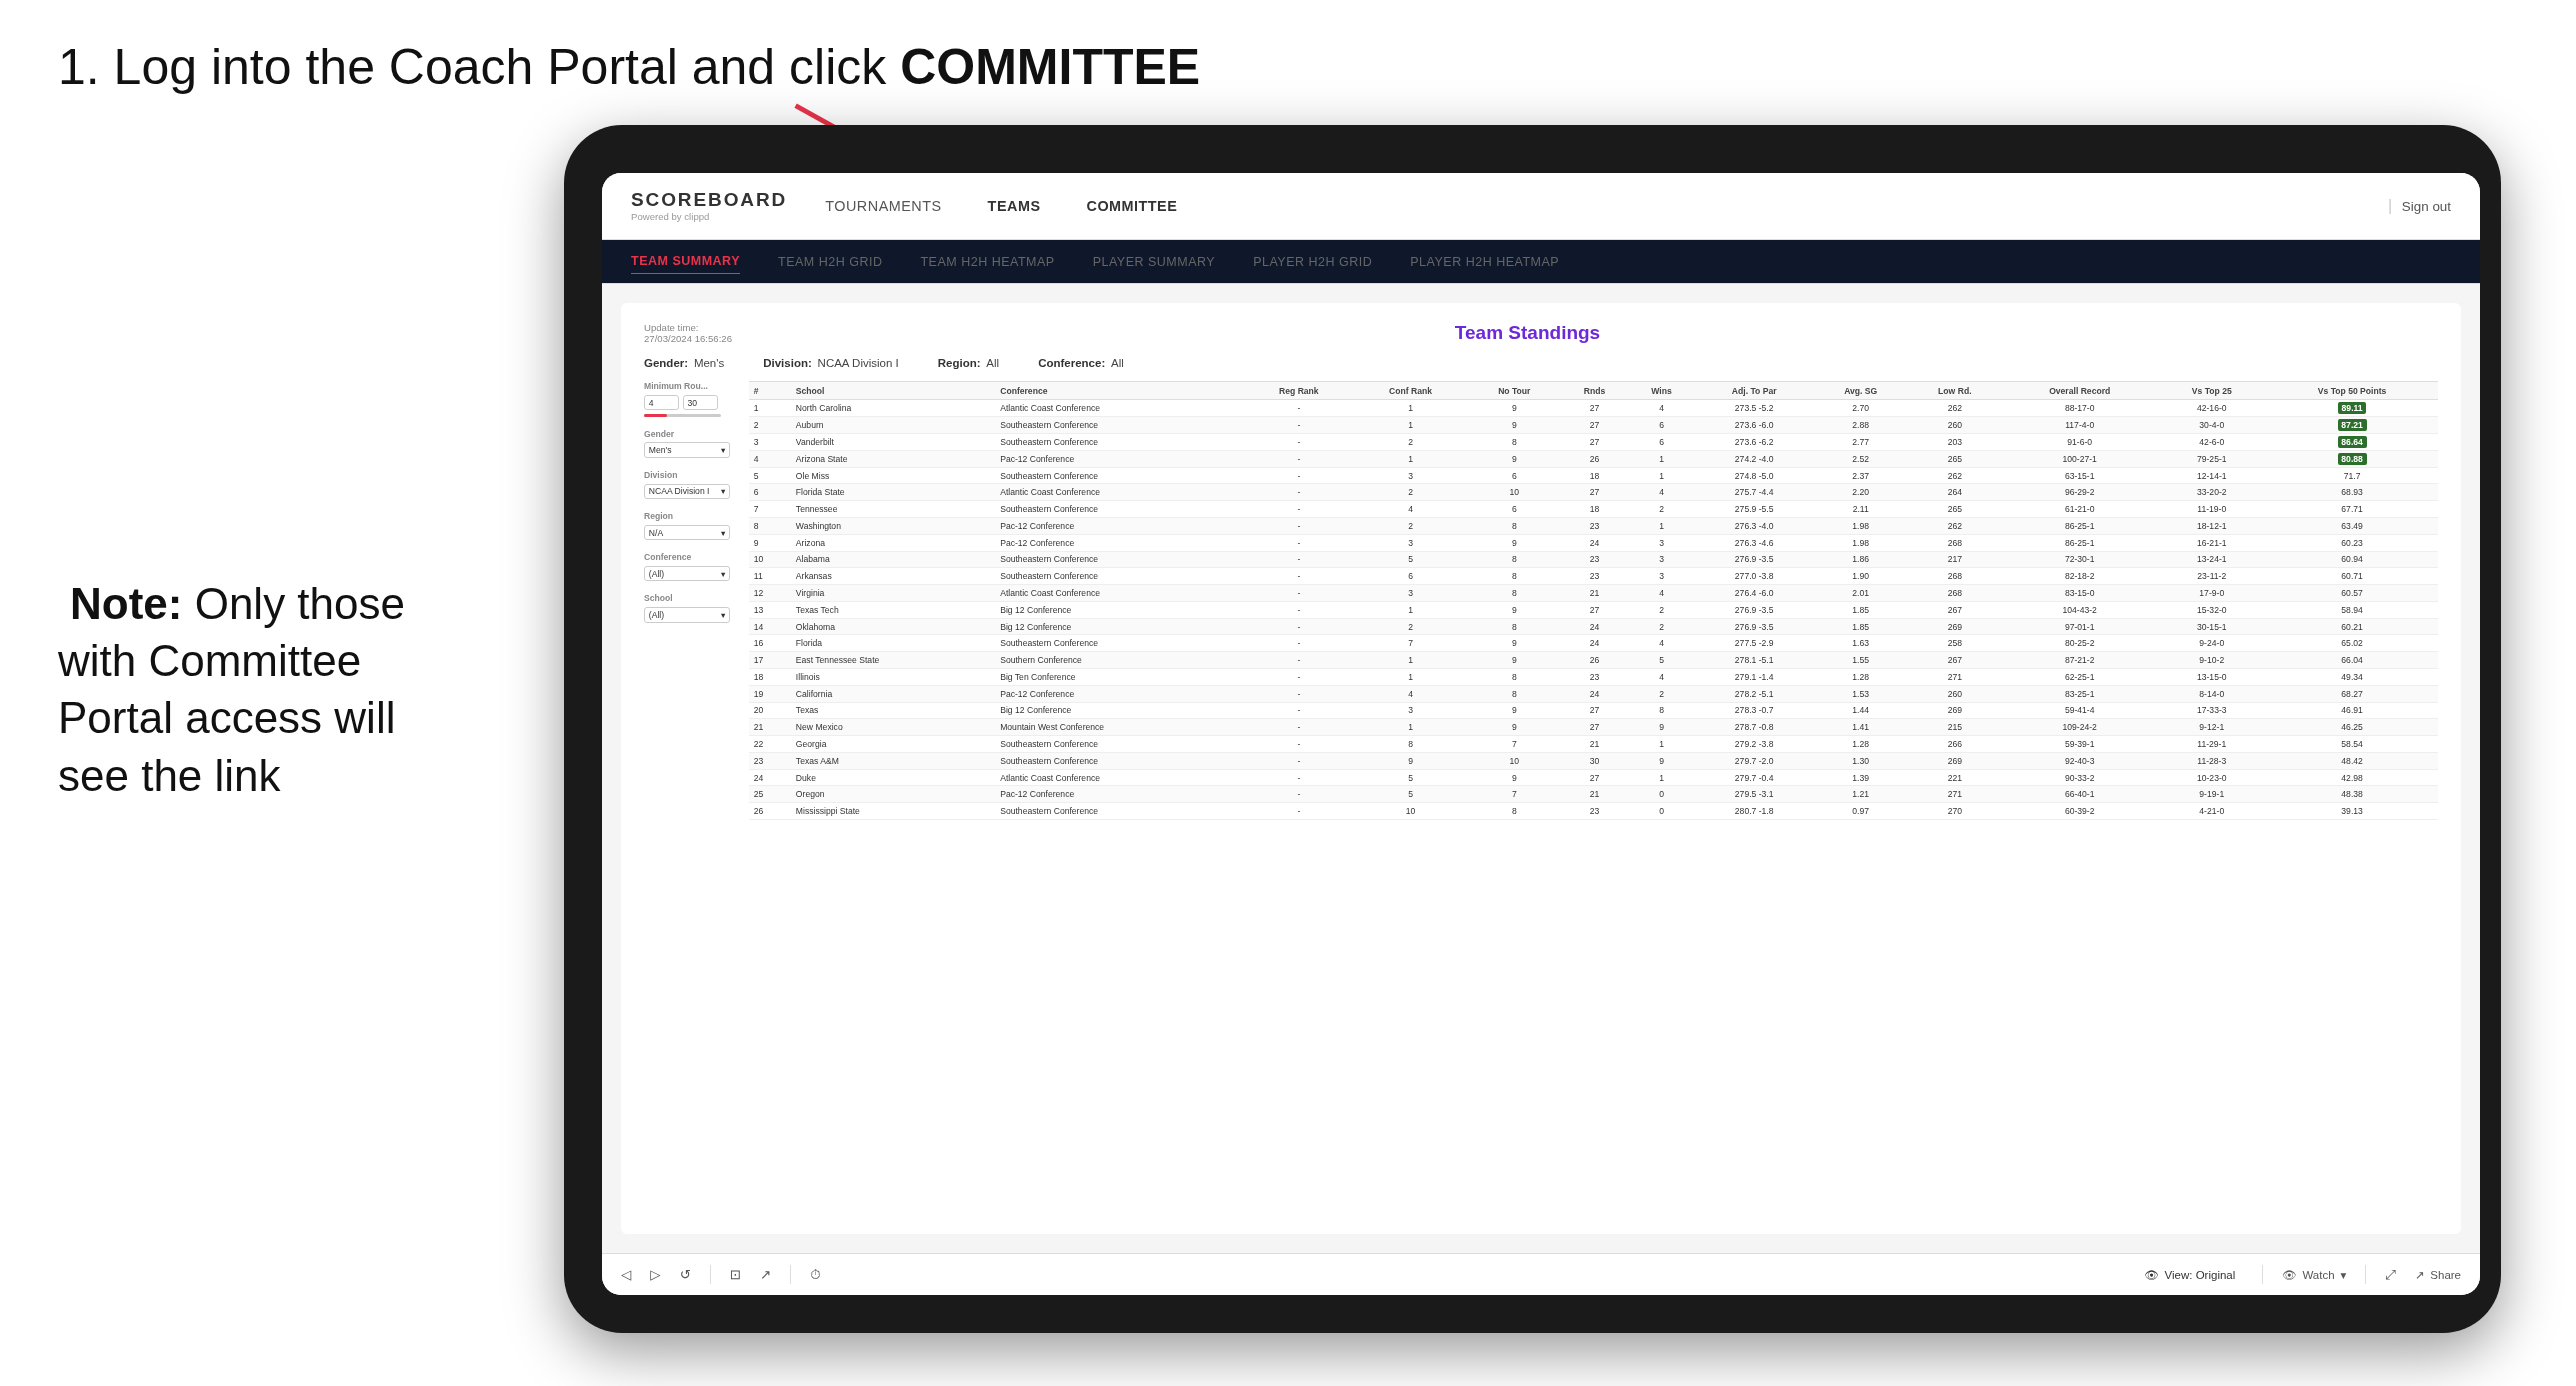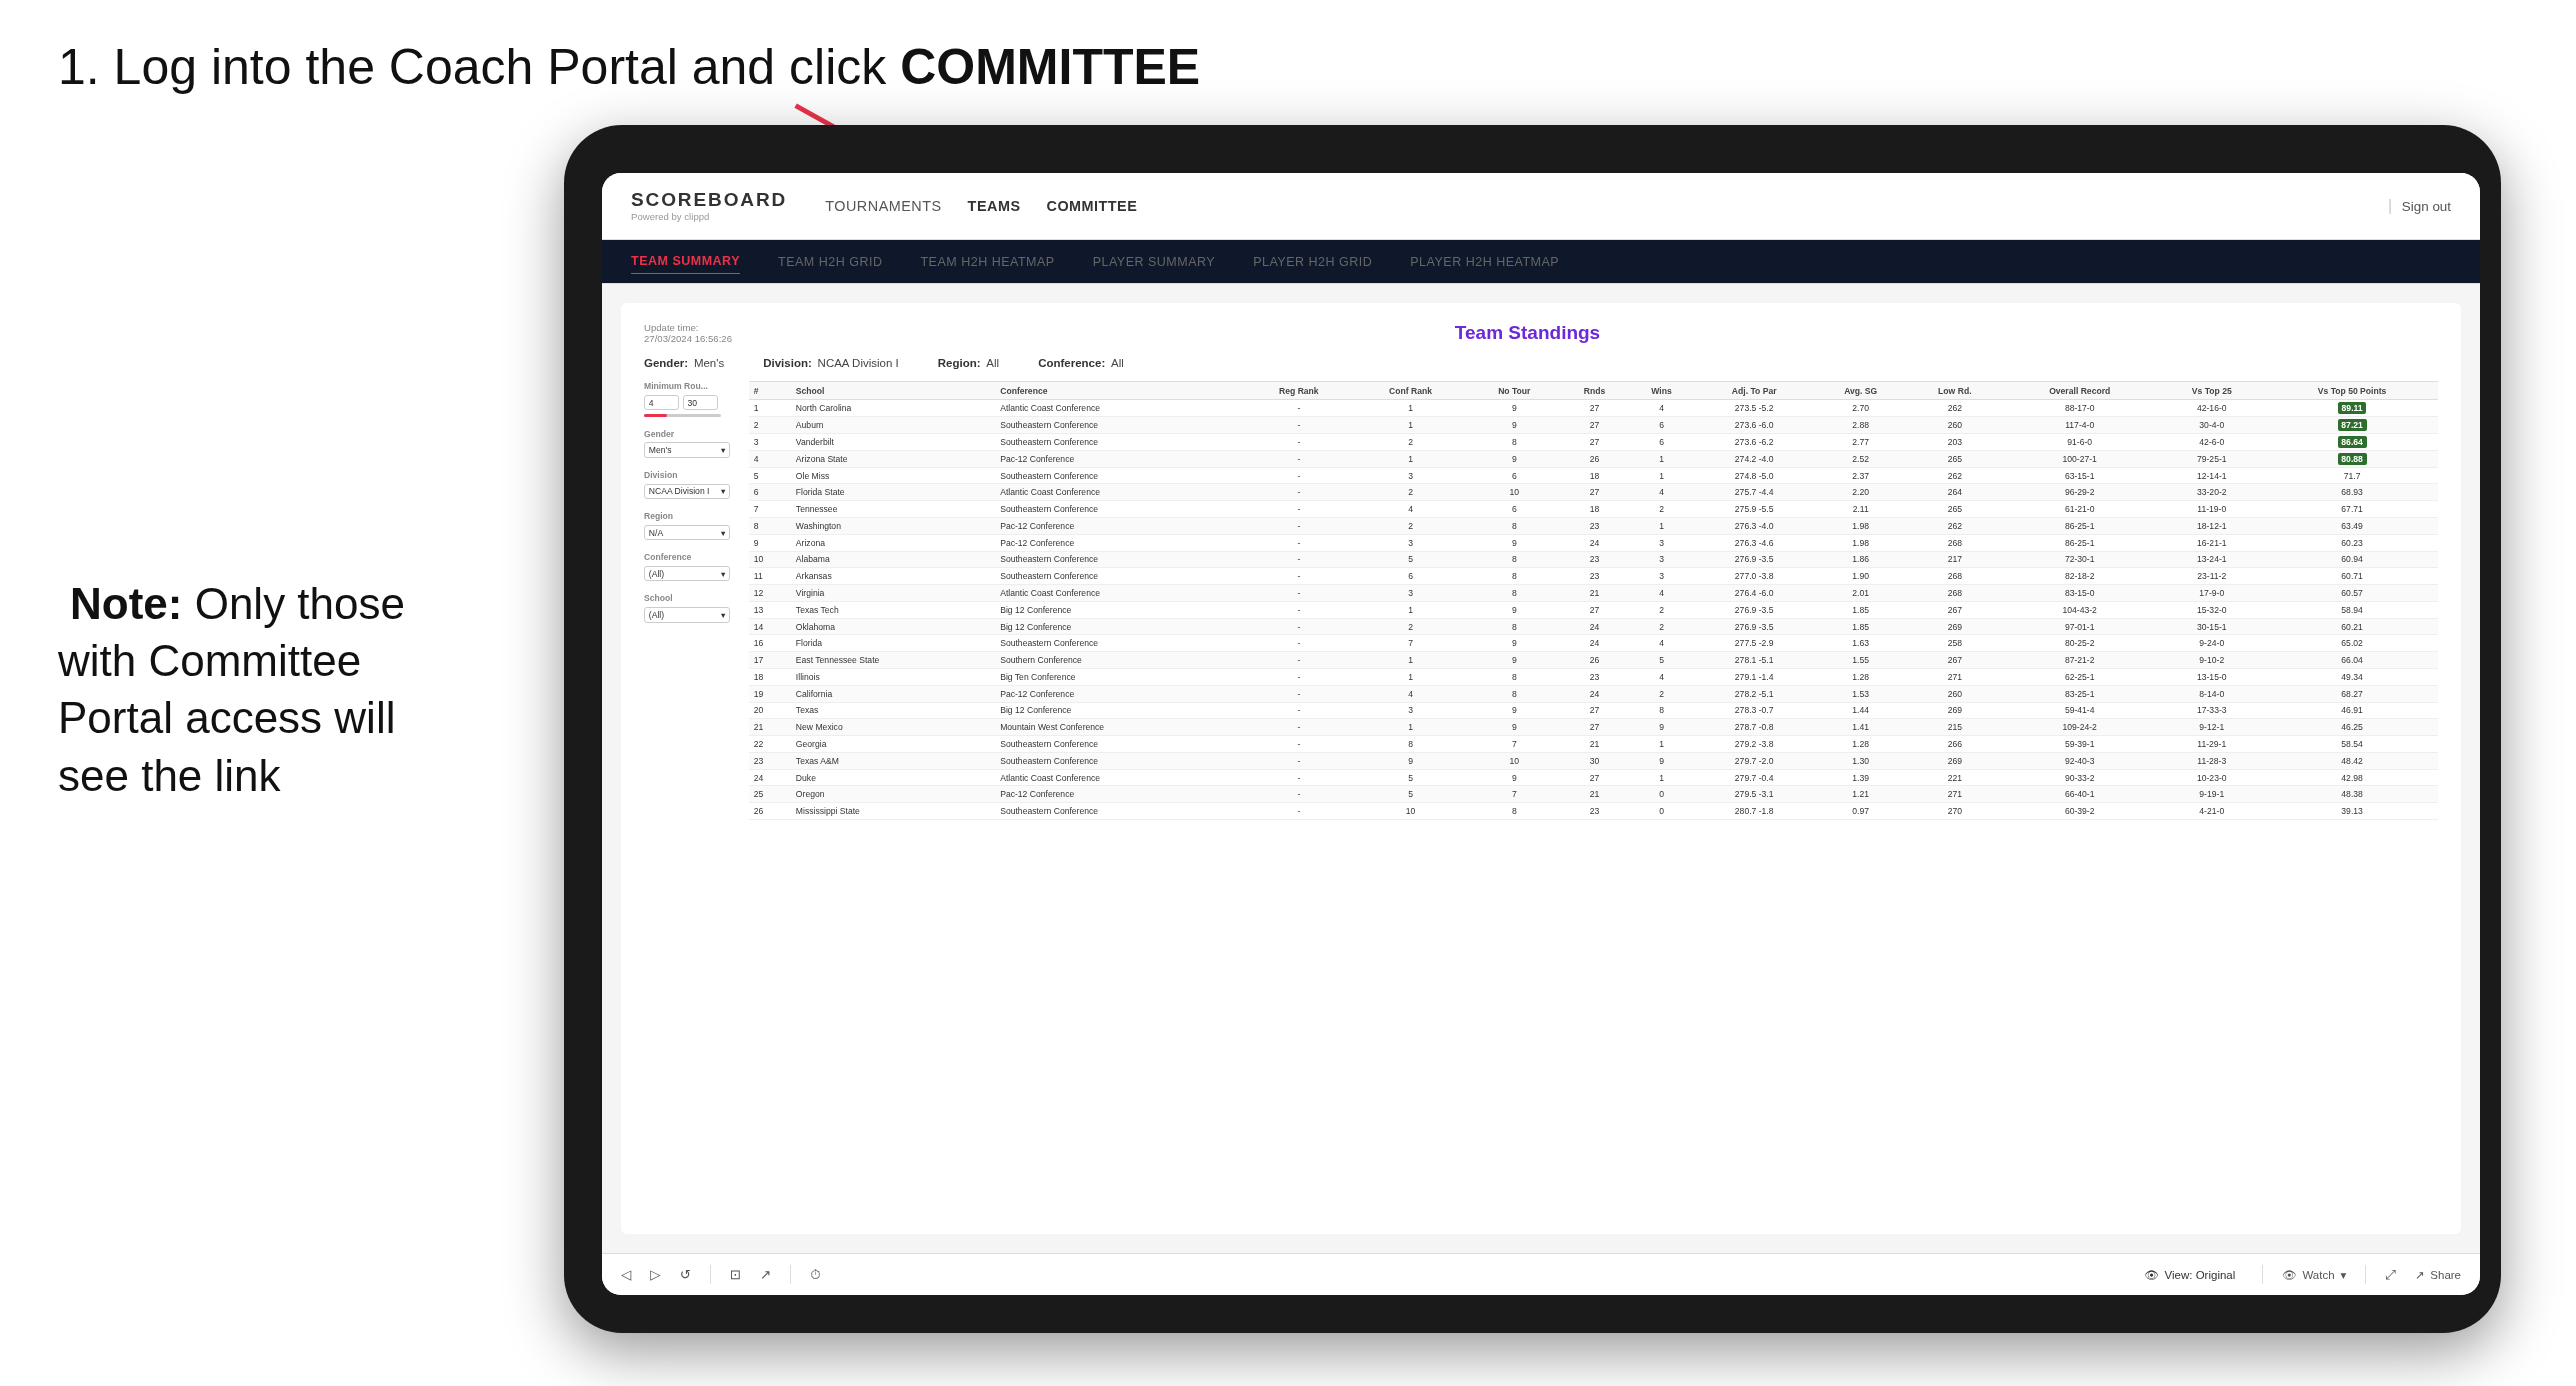--- a/index.html
+++ b/index.html
@@ -97,21 +97,21 @@
       line-height: 1;
     }
     .logo-bottom {
       font-size: 9.6px;
       color: #999;
       margin-top: 1.9px;
     }
 
     .nav-links {
       display: flex;
-      gap: 26px;
+      gap: 46px;
       flex: 1;
     }
     .nav-link {
       font-size: 14.4px;
       color: #555;
       cursor: pointer;
       padding: 4.8px 0;
       text-transform: uppercase;
       letter-spacing: 0.5px;
     }

